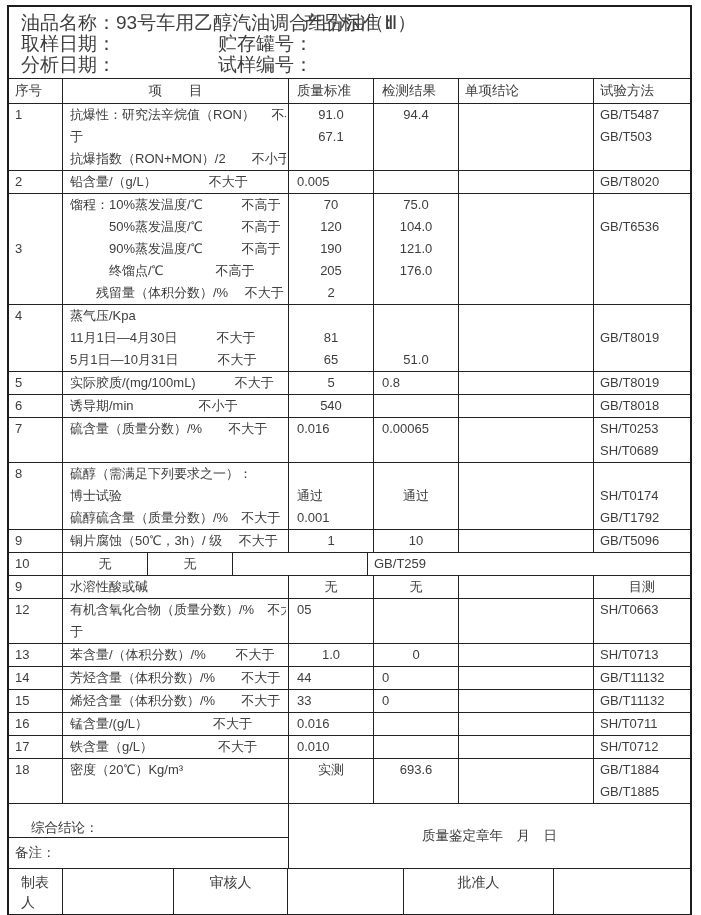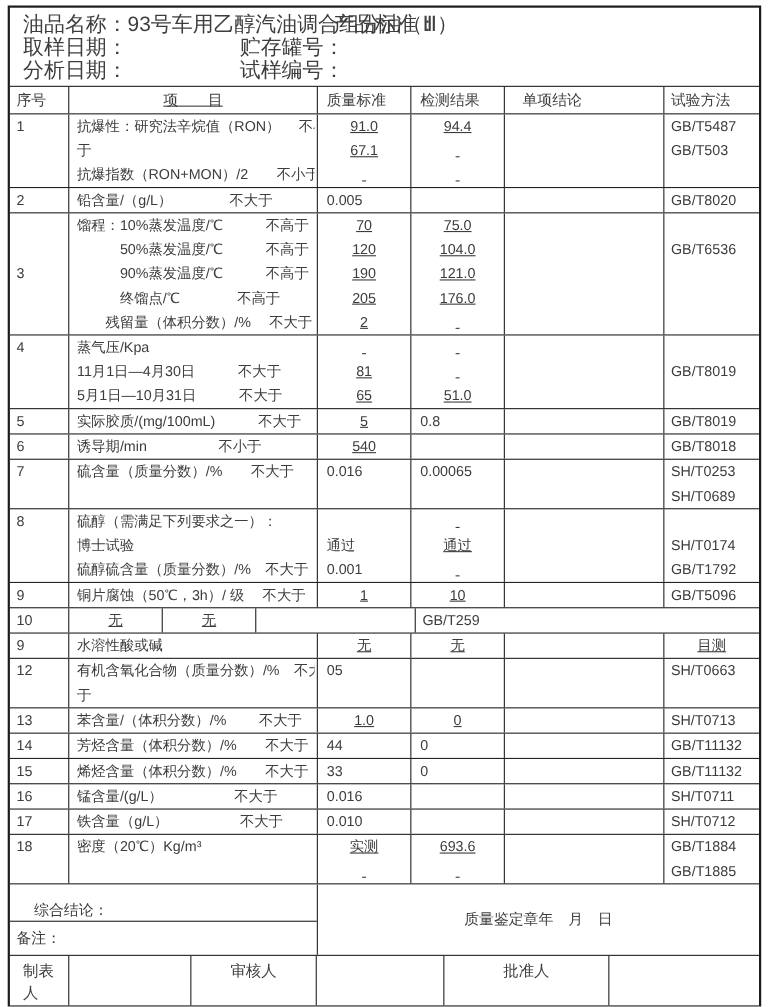--- a/index.html
+++ b/index.html
@@ -11,26 +11,26 @@
   .ilab{display:inline-block;}
   .w1{width:282px;}
   .w2{width:197px;}
   
   .trow{display:flex;border-top:1px solid #222;}
   .cell{box-sizing:border-box;border-right:1px solid #222;padding:0 2px 0 6px;font-size:13px;overflow:hidden;}
   .c0{width:54px;}
   .c1{width:226px;padding-left:7px;}
   .c2{width:85px;padding-left:8px;}
   .c3{width:85px;padding-left:8px;}
-  .c4{width:135px;margin-left:10px;}
+  .c4{width:135px;}
   .c5{flex:1;border-right:none;padding-left:6px;}
   .line{height:22px;line-height:22px;white-space:pre;overflow:hidden;}
   .thead .line{height:24px;line-height:24px;font-size:13.5px;}
   .a-c{text-align:center;padding-left:2px;}
-  .a-c .line{padding-left:0;text-decoration:underline;}
+  .a-c .line{padding-left:0;}
   .cell.a-c{padding-left:2px;}
   .vmid{display:flex;align-items:center;}
   
   .ftop{display:flex;}
   .fleft{width:280px;border-right:1px solid #222;box-sizing:border-box;}
   .fconcl{height:33px;border-bottom:1px solid #222;display:flex;align-items:flex-end;padding-left:22px;font-size:13.5px;}
   .fremark{height:30px;display:flex;align-items:center;padding-left:6px;font-size:13.5px;}
   .fstamp{flex:1;display:flex;flex-direction:row;align-items:center;justify-content:center;font-size:13.5px;line-height:22px;}
   .sig{height:45px;}
   .sc{box-sizing:border-box;border-right:1px solid #222;padding-top:3px;font-size:14px;line-height:20px;}

